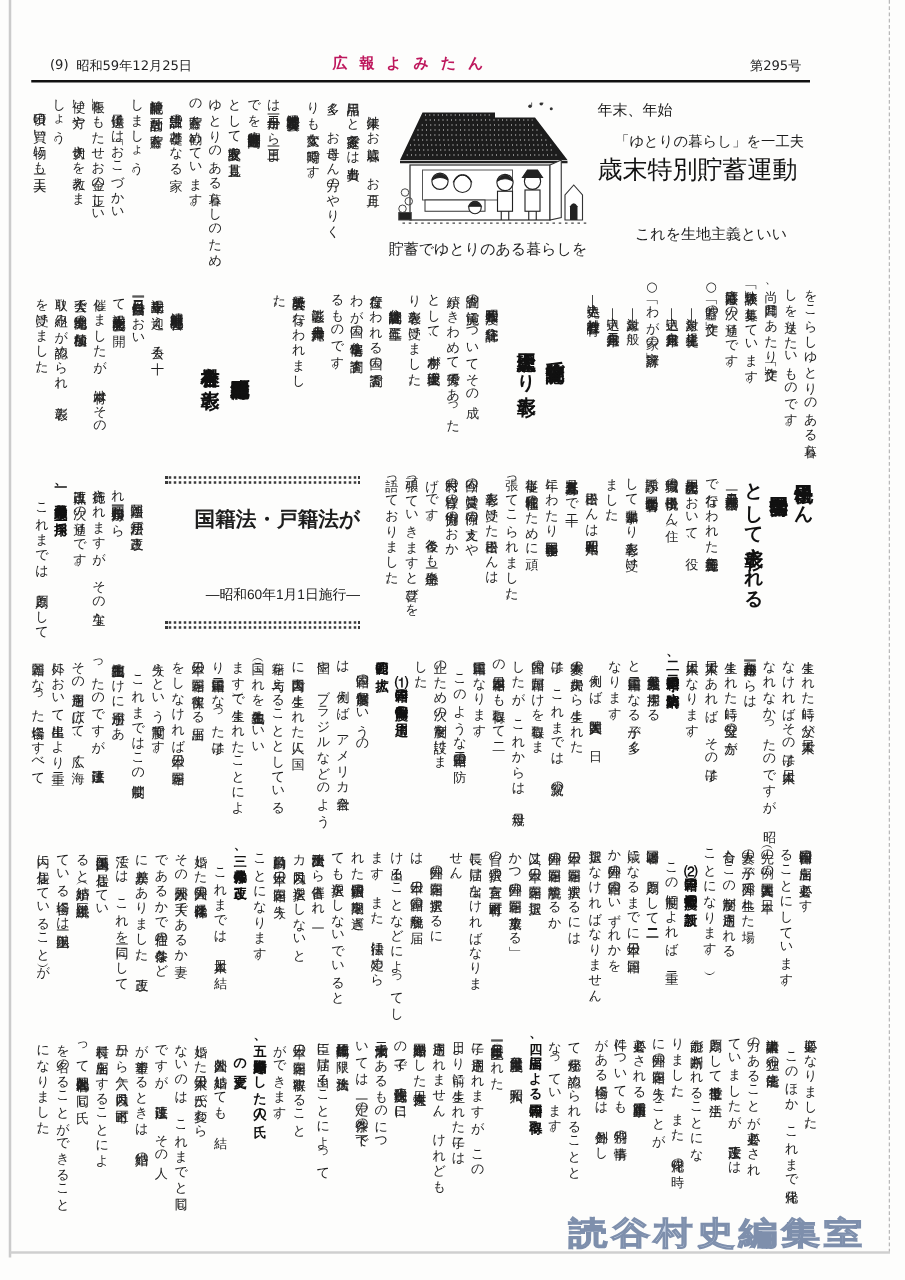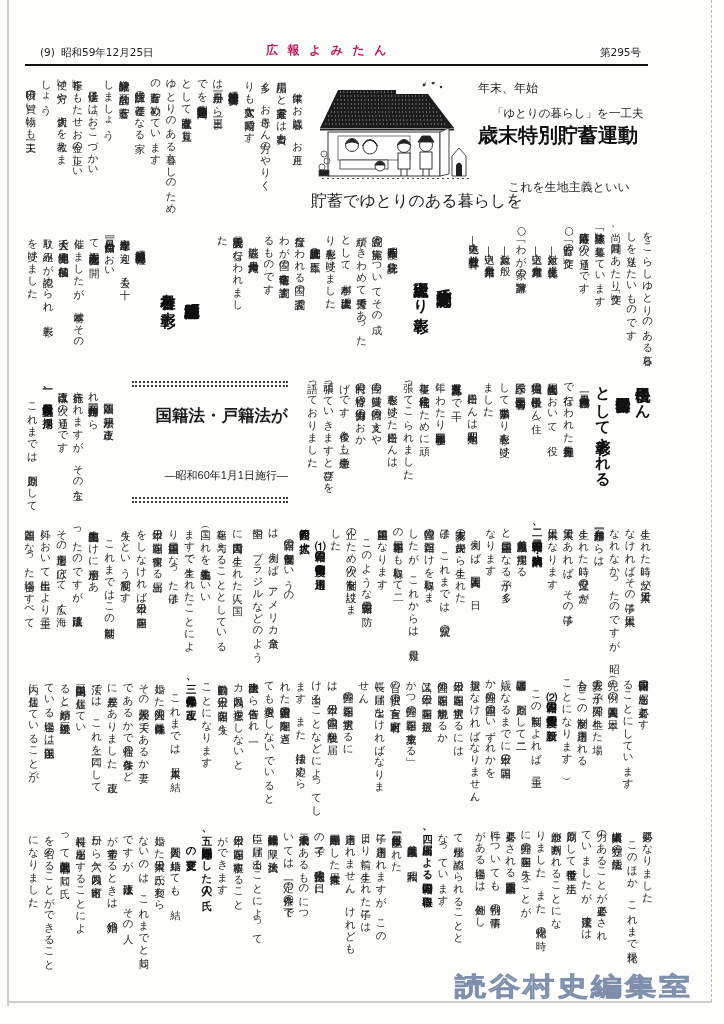--- a/index.html
+++ b/index.html
@@ -20,26 +20,26 @@
   .vblock .col.hd { font-weight:bold; font-family:"DejaVu Sans", sans-serif; color:#111; }
 
   .vhead { position:absolute; writing-mode:vertical-rl; font-family:"DejaVu Serif", serif; font-weight:bold;
            font-size:15px; line-height:23px; white-space:nowrap; color:#111; }
   .vhead.center { text-align:center; }
   .vhead .hl { display:block; }
   .vhead.matsuda .hl:nth-child(2) { padding-top:10px; }
 
   .camp-kicker { position:absolute; left:478px; top:80px; font-family:"DejaVu Sans", sans-serif; font-size:12px; white-space:nowrap; }
   .camp-tagline { position:absolute; left:492px; top:106px; font-family:Liberation Mono, monospace; font-size:11.5px; white-space:nowrap; }
-  .camp-title { position:absolute; left:478px; top:122px; font-family:"DejaVu Serif", serif; font-weight:bold; font-size:20px; white-space:nowrap; color:#111; }
+  .camp-title { position:absolute; left:478px; top:122px; font-family:"DejaVu Serif", serif; font-weight:normal; font-size:20px; white-space:nowrap; color:#111; }
   .camp-period { position:absolute; left:497px; top:154px; font-family:"DejaVu Sans", sans-serif; font-size:16px; white-space:nowrap; }
   .camp-org { position:absolute; left:508px; top:179px; font-family:"DejaVu Sans", sans-serif; font-size:12px; white-space:nowrap; }
 
   .illus { position:absolute; left:316px; top:82px; width:160px; height:100px; }
-  .illus-caption { position:absolute; left:311px; top:191px; font-family:"DejaVu Sans", sans-serif; font-size:16px; white-space:nowrap; color:#222; }
+  .illus-caption { position:absolute; left:311px; top:191px; font-family:"DejaVu Sans", sans-serif; font-size:12px; white-space:nowrap; color:#222; }
 
   .titlebox { position:absolute; left:132px; top:381px; width:156px; height:122px; }
   .titlebox .band { position:absolute; left:0; width:156px; height:2px; border-top:2px dotted #3a3a3a; border-bottom:2px dotted #3a3a3a; }
   .titlebox .t1, .titlebox .t2, .titlebox .t3 { position:absolute; left:0; width:156px; text-align:right; white-space:nowrap; }
   .titlebox .t1 { top:24px; font-size:16.5px; font-weight:bold; font-family:"DejaVu Serif", serif; }
   .titlebox .t2 { top:52px; font-size:16.5px; font-weight:bold; font-family:"DejaVu Serif", serif; }
   .titlebox .t3 { top:87px; font-size:11px; font-family:Liberation Sans, sans-serif; }
 
   .watermark { position:absolute; left:455px; top:970px; font-family:"DejaVu Sans", sans-serif; font-weight:bold;
                font-size:31px; letter-spacing:3px; color:#cdd8e8; -webkit-text-stroke:1px #7e8fac;

